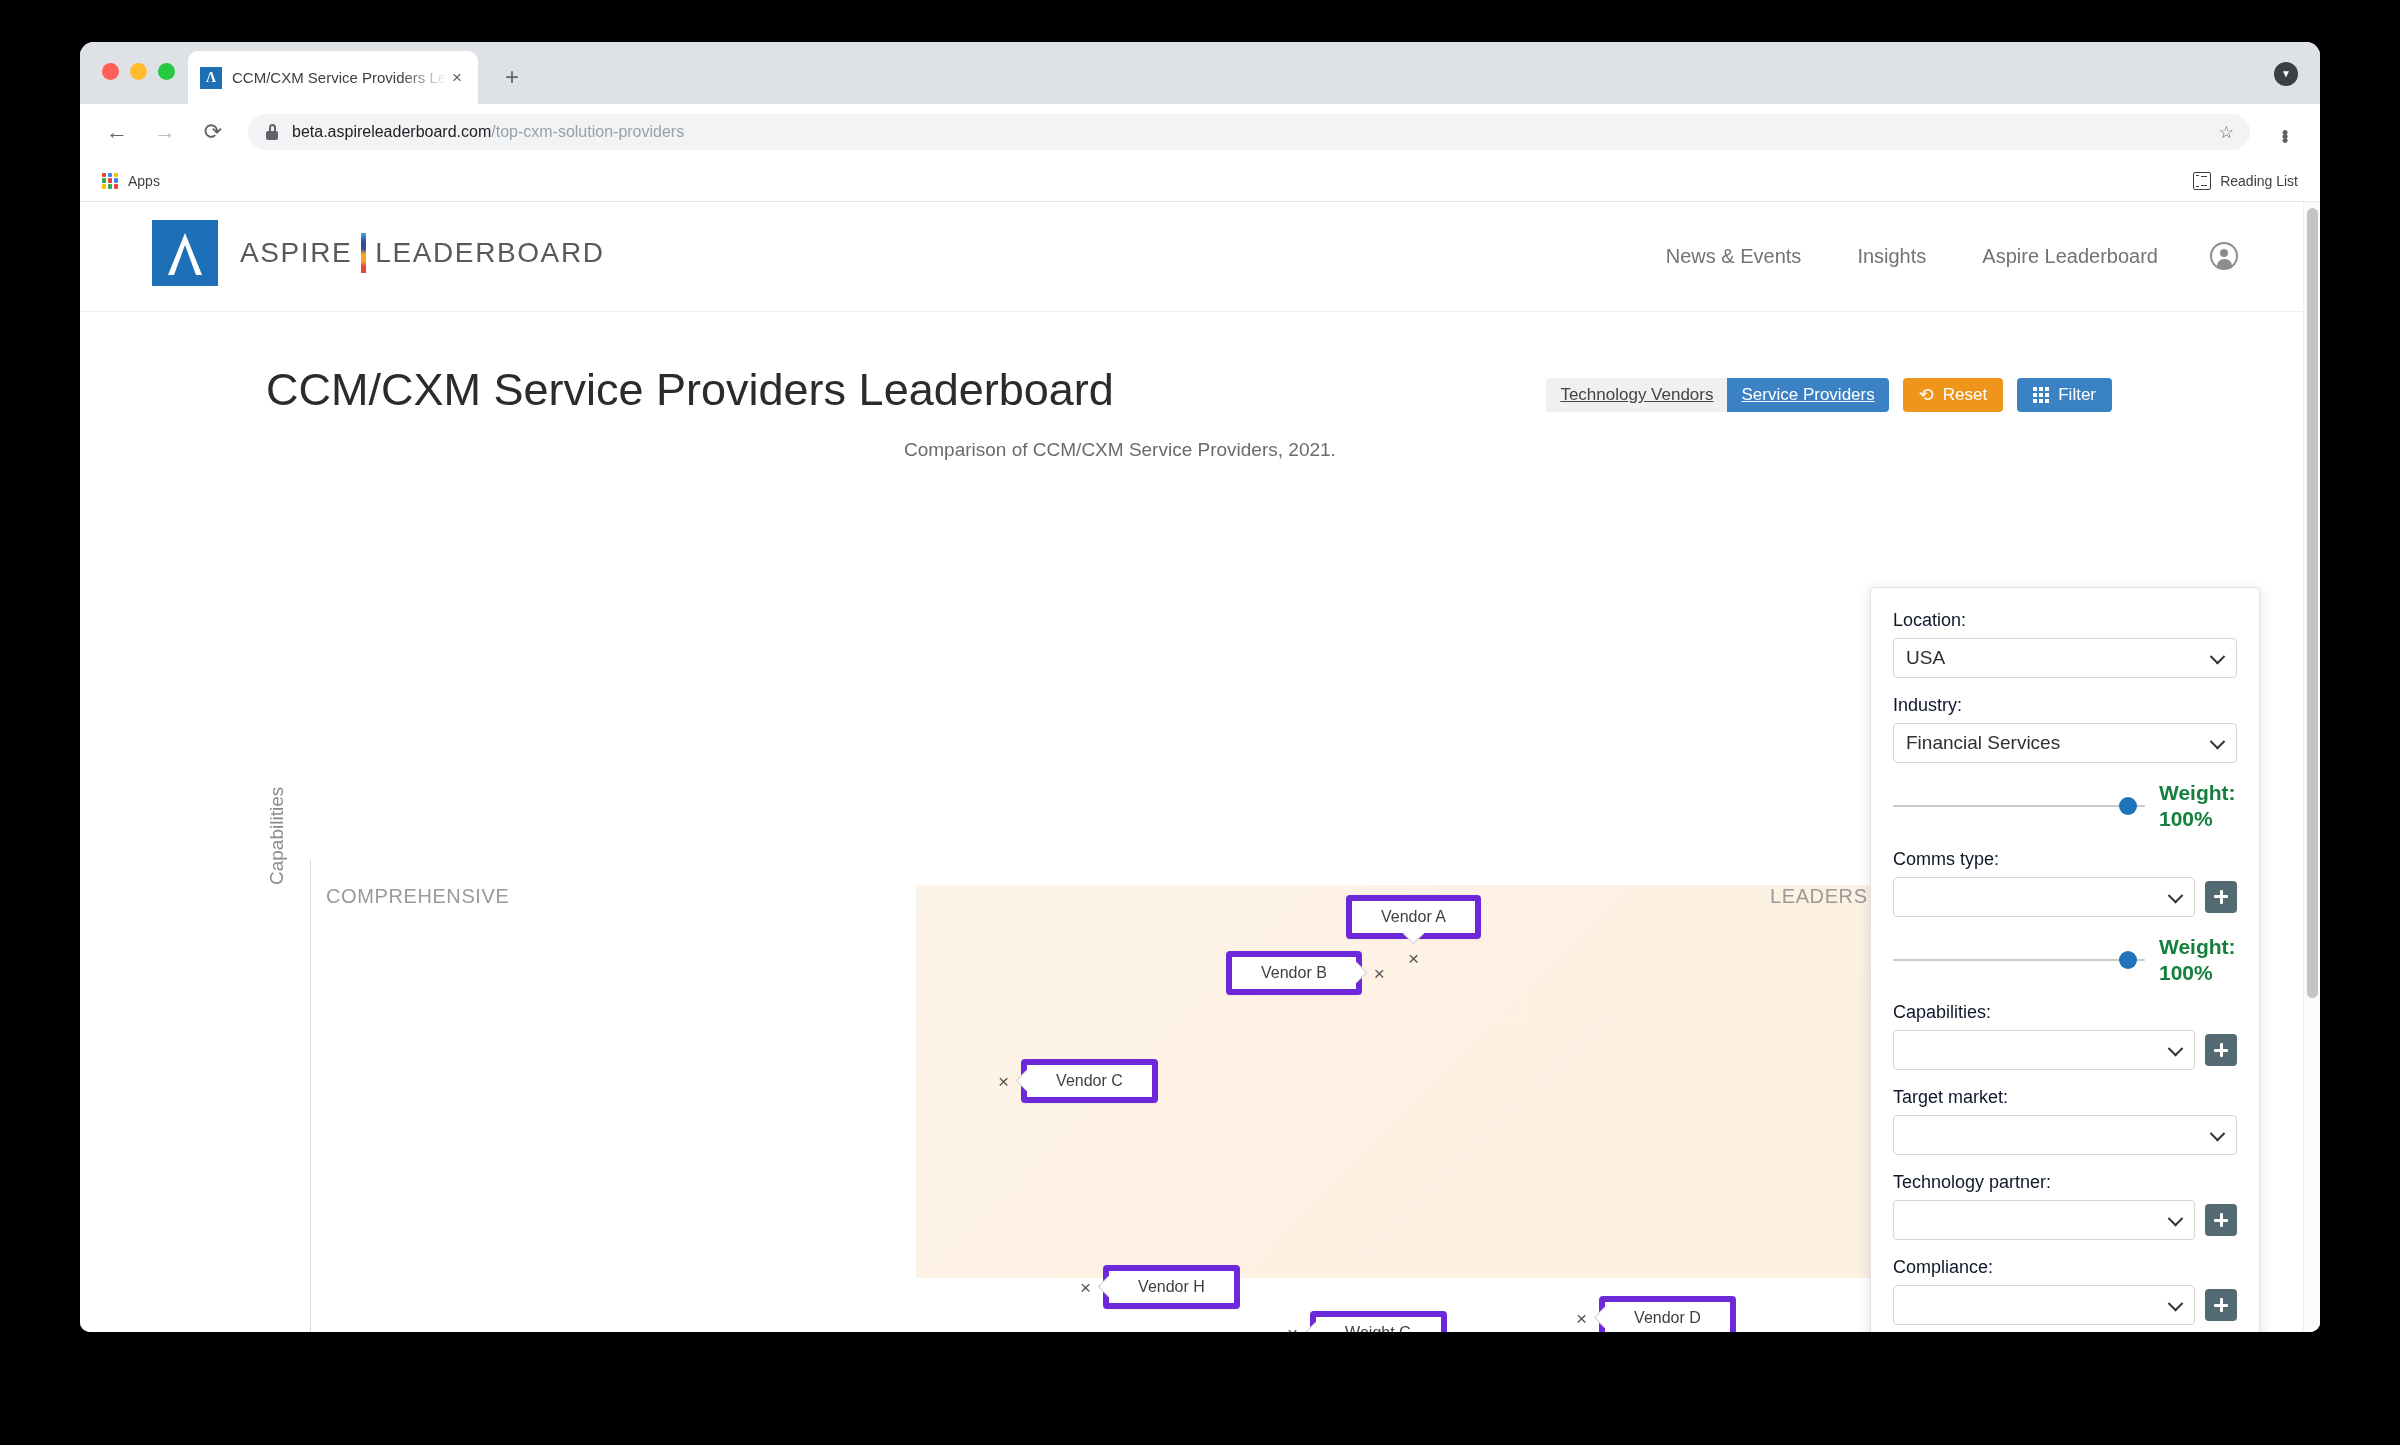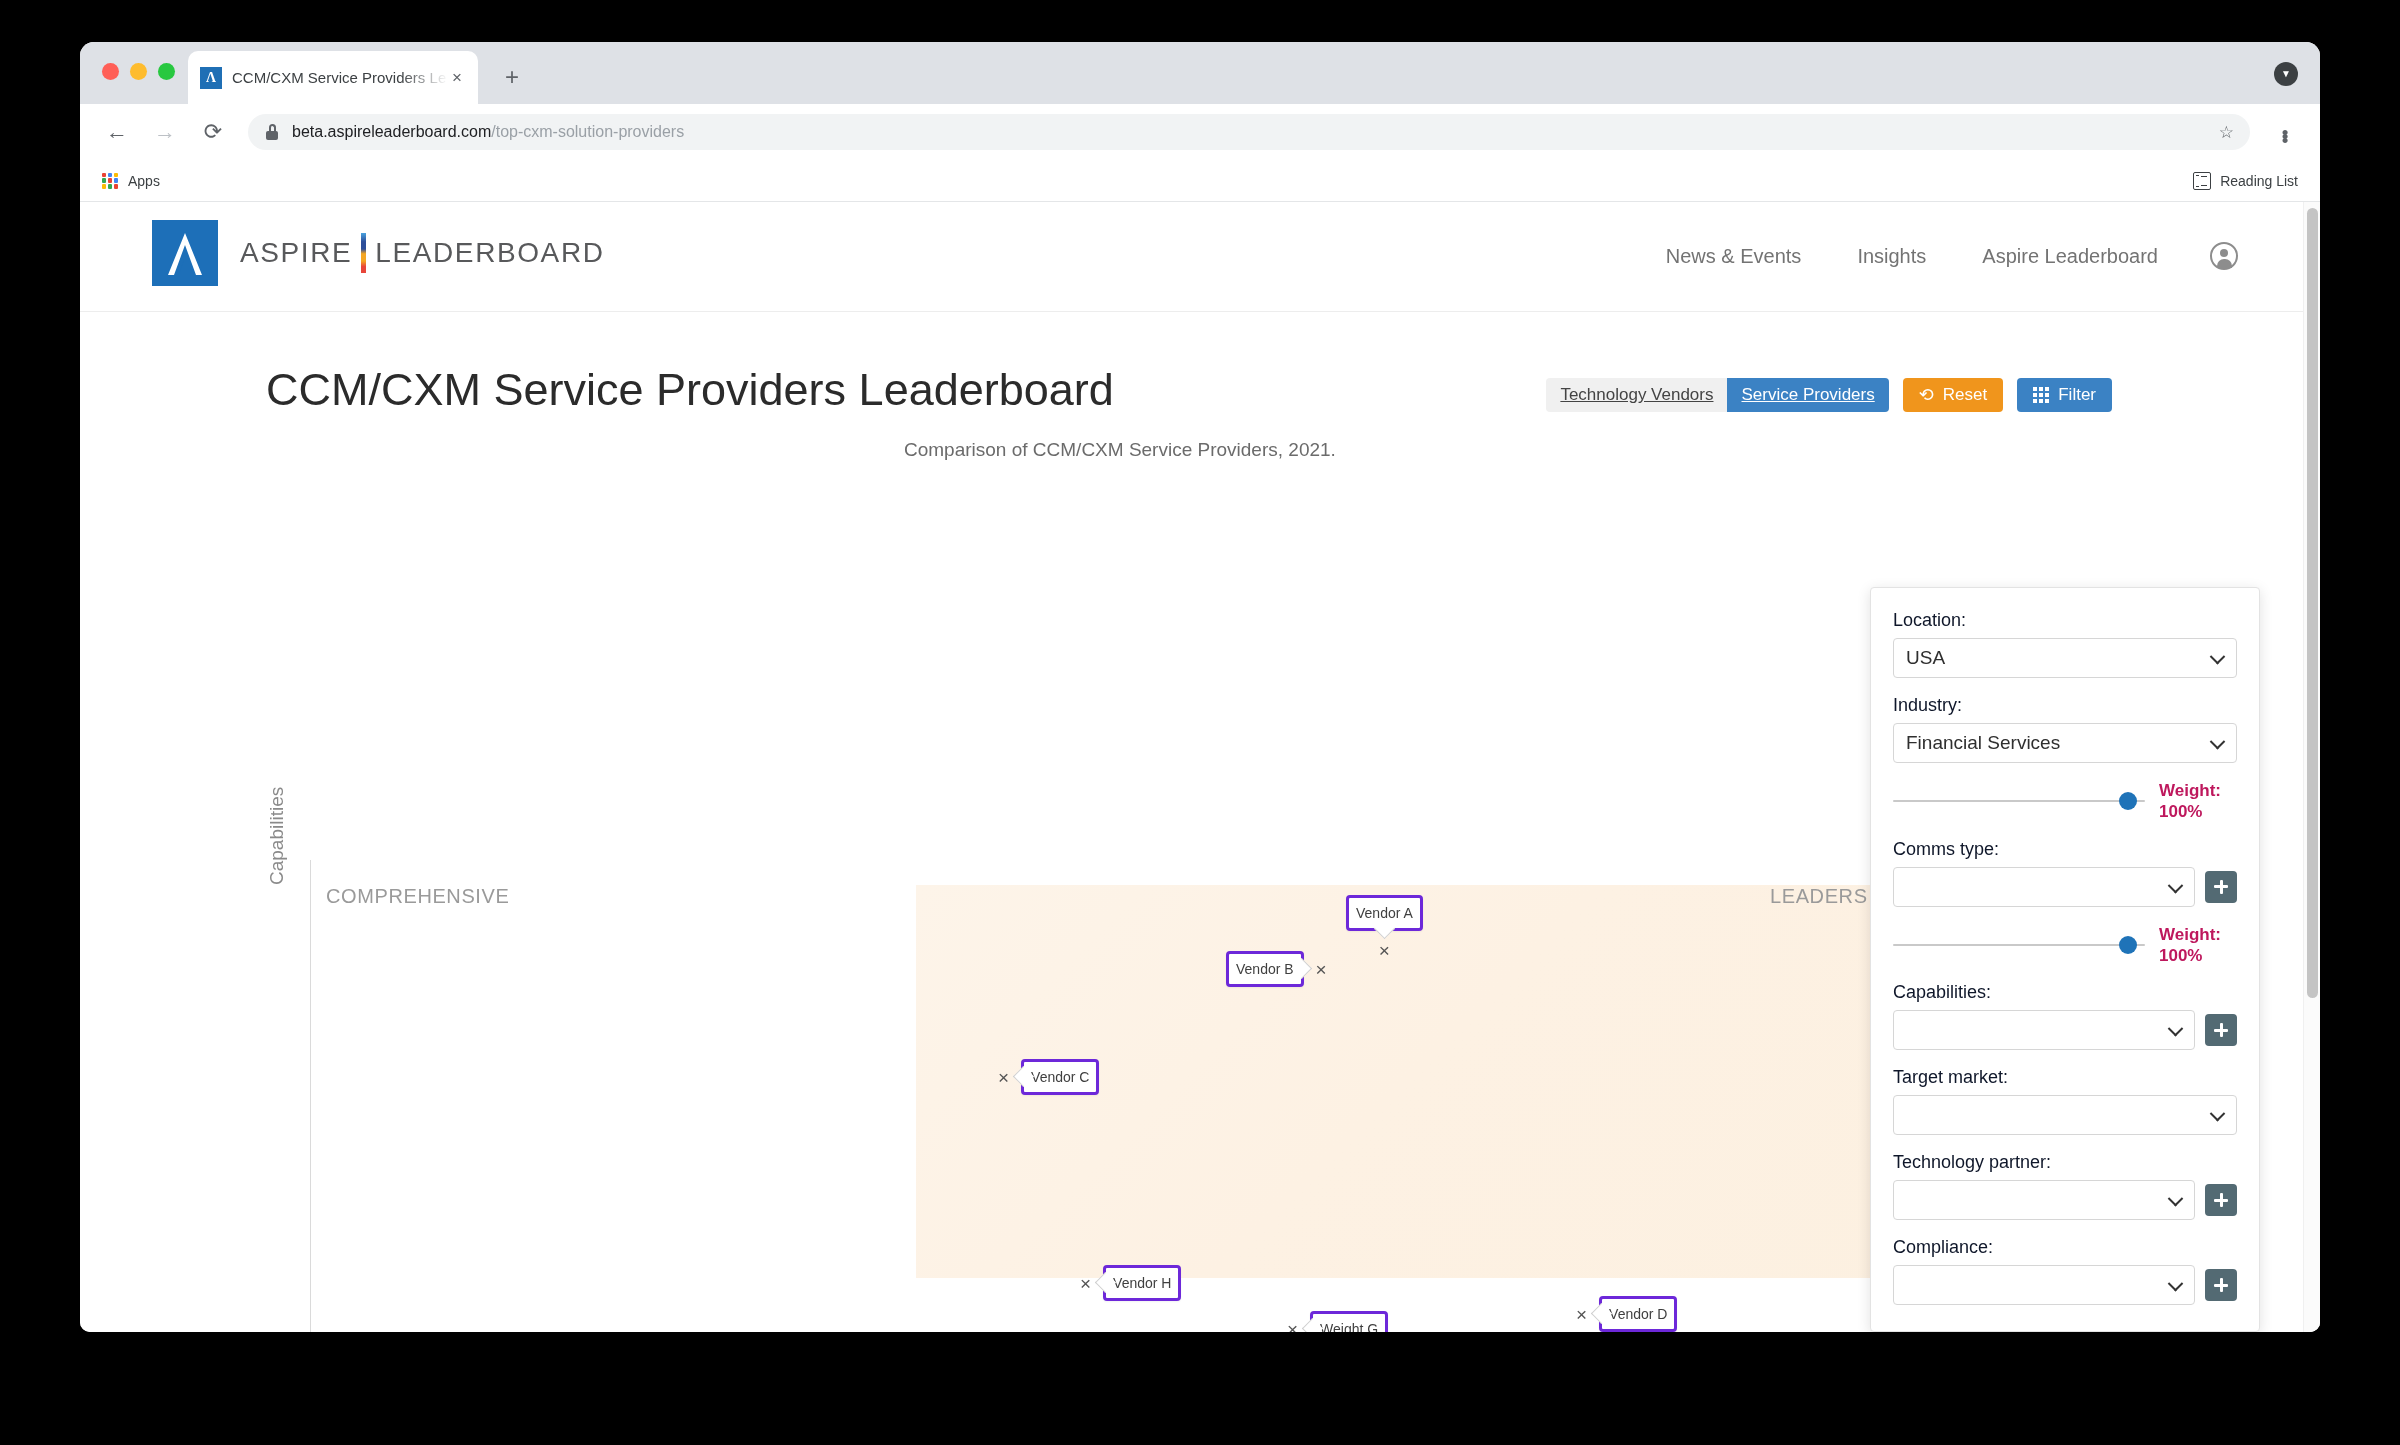--- a/index.html
+++ b/index.html
@@ -215,24 +215,24 @@
   .corner-label { position: absolute; font-size: 20px; color: #9a9a9a; letter-spacing: .6px; white-space: nowrap; }
   #label-comprehensive { left: 246px; top: 455px; }
   #label-leaders { left: 1690px; top: 455px; }
 
   
   .vendor { position: absolute; display: flex; align-items: center; white-space: nowrap; }
   .vendor .marker { font-size: 19px; color: #555; line-height: 1; }
   .vendor .callout {
     position: relative;
     background: #fff;
-    border: 3px solid #6d28d9;
+    border: 6px solid #6d28d9;
     border-radius: 4px;
-    padding: 7px 7px;
-    font-size: 14px; color: #3f3f3f;
+    padding: 7px 29px;
+    font-size: 16px; color: #3f3f3f;
     box-shadow: 0 1px 2px rgba(0,0,0,.05);
   }
   
   .vendor.point-left .callout { margin-left: 12px; }
   .vendor.point-left .callout::before {
     content: ""; position: absolute; left: -8px; top: 50%; margin-top: -8px;
     width: 14px; height: 14px; background: #fff;
     border-left: 1px solid #cfcfcf; border-bottom: 1px solid #cfcfcf;
     transform: rotate(45deg);
   }
@@ -291,21 +291,21 @@
     display: flex; align-items: center; justify-content: center;
     position: relative;
   }
   .f-plus::before { content:""; position:absolute; width:14px; height:3px; background:#fff; border-radius:1px; }
   .f-plus::after  { content:""; position:absolute; width:3px; height:14px; background:#fff; border-radius:1px; }
 
   .weight-row { display: flex; align-items: center; gap: 14px; margin-bottom: 16px; }
   .slider { flex: 1 1 auto; height: 18px; position: relative; }
   .slider .track { position: absolute; left: 0; right: 0; top: 8px; height: 2px; background: #c9c9c9; border-radius: 1px; }
   .slider .thumb { position: absolute; right: 8px; top: 0; width: 18px; height: 18px; border-radius: 50%; background: #1f73b8; }
-  .weight-text { flex: 0 0 78px; font-size: 17px; font-weight: 700; color: #be185d; line-height: 1.25; }
+  .weight-text { flex: 0 0 78px; font-size: 21px; font-weight: 700; color: #15803d; line-height: 1.25; }
 
   
   #page-scrollbar {
     position: absolute; right: 0; top: 0;
     width: 17px; height: 100%;
     background: #fbfbfb; border-left: 1px solid #f0f0f0;
   }
   #page-scrollbar-thumb {
     position: absolute; left: 3px; top: 6px;
     width: 11px; height: 790px;

